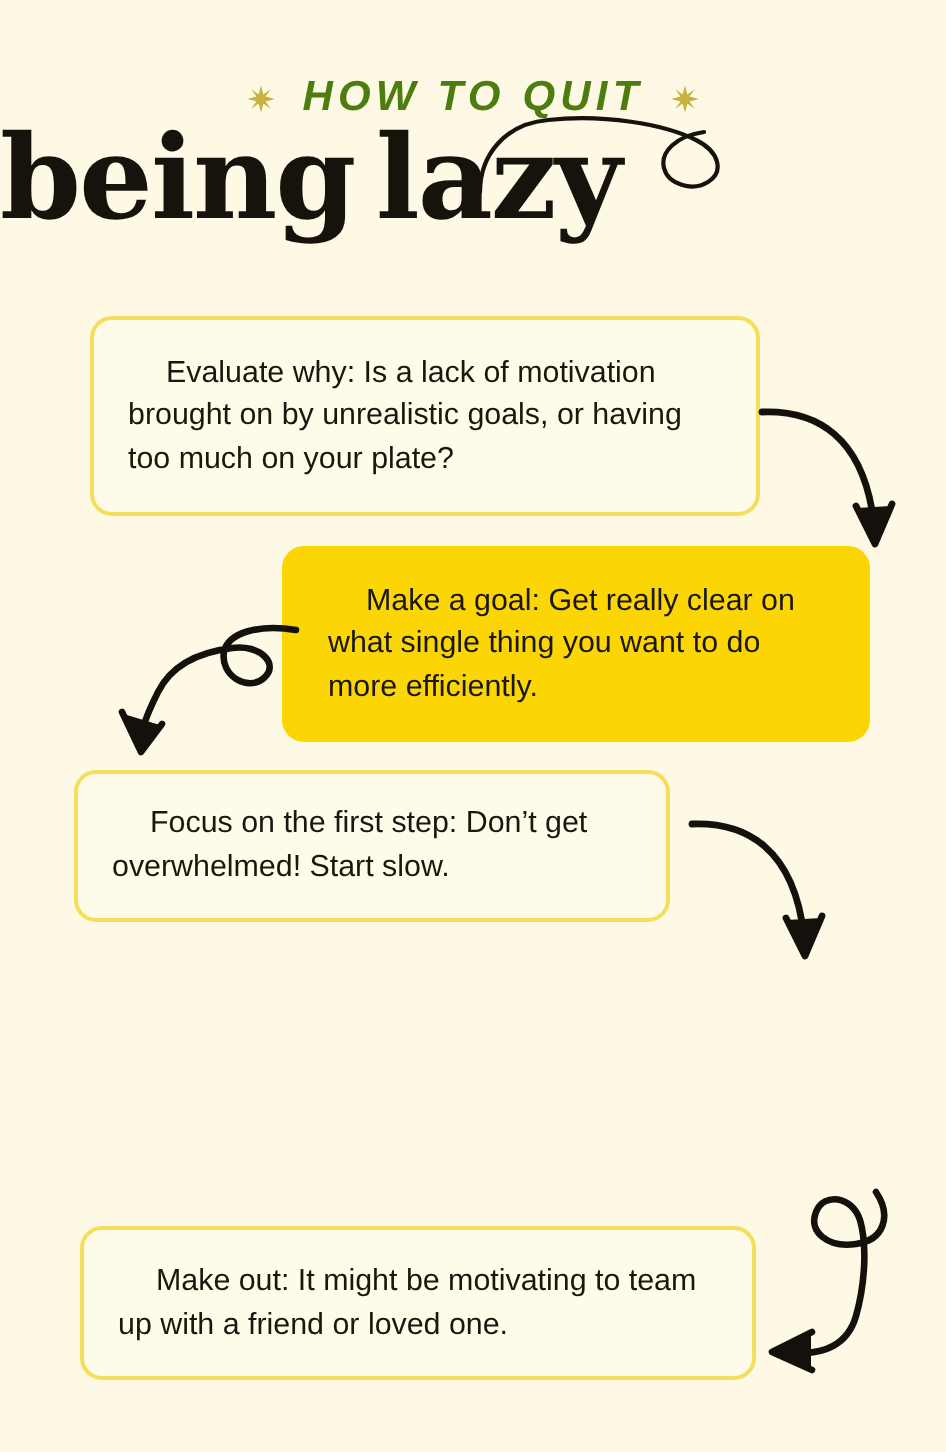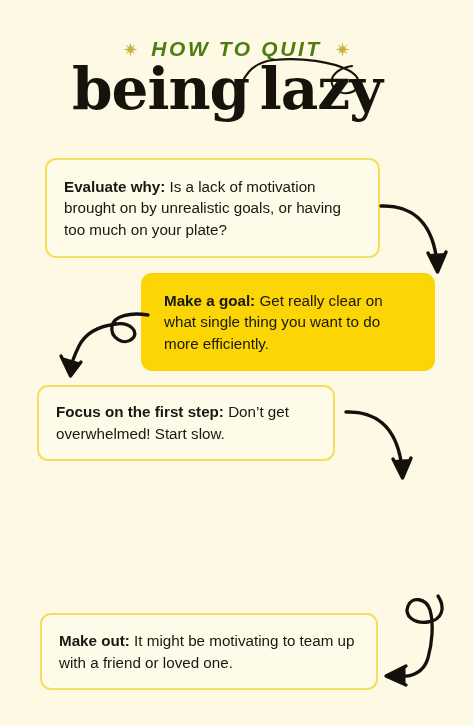--- a/index.html
+++ b/index.html
@@ -61,21 +61,21 @@
     position: relative;
     top: 1px;
   }
   .sparkle svg { display: block; }
 
   .title-wrap {
     position: absolute;
     top: 60px;
     left: 0;
     width: 382px;
-    text-align: right;
+    text-align: left;
   }
 
   .title {
     font-family: "DejaVu Serif", "Liberation Serif", serif;
     font-weight: bold;
     font-size: 58px;
     line-height: 1;
     color: #16130d;
     letter-spacing: -1px;
     white-space: nowrap;
@@ -108,21 +108,22 @@
     background: #fefbe9;
     border: 2.3px solid #f5de5b;
   }
 
   .card-solid {
     background: #fbd504;
     border: 2.3px solid #fbd504;
   }
 
   .card b {
-    font-weight: bold;
+    font-weight: normal;
+    margin-left: 19px;
   }
 
   .card p {
     margin: 0;
   }
 
   #card-1 { left: 45px;  top: 158px; width: 335px; height: 100px; }
   #card-2 { left: 141px; top: 273px; width: 294px; height: 98px; padding-left: 21px; }
   #card-3 { left: 37px;  top: 385px; width: 298px; height: 76px; }
   #card-4 { left: 145px; top: 478px; width: 281px; height: 120px; }

